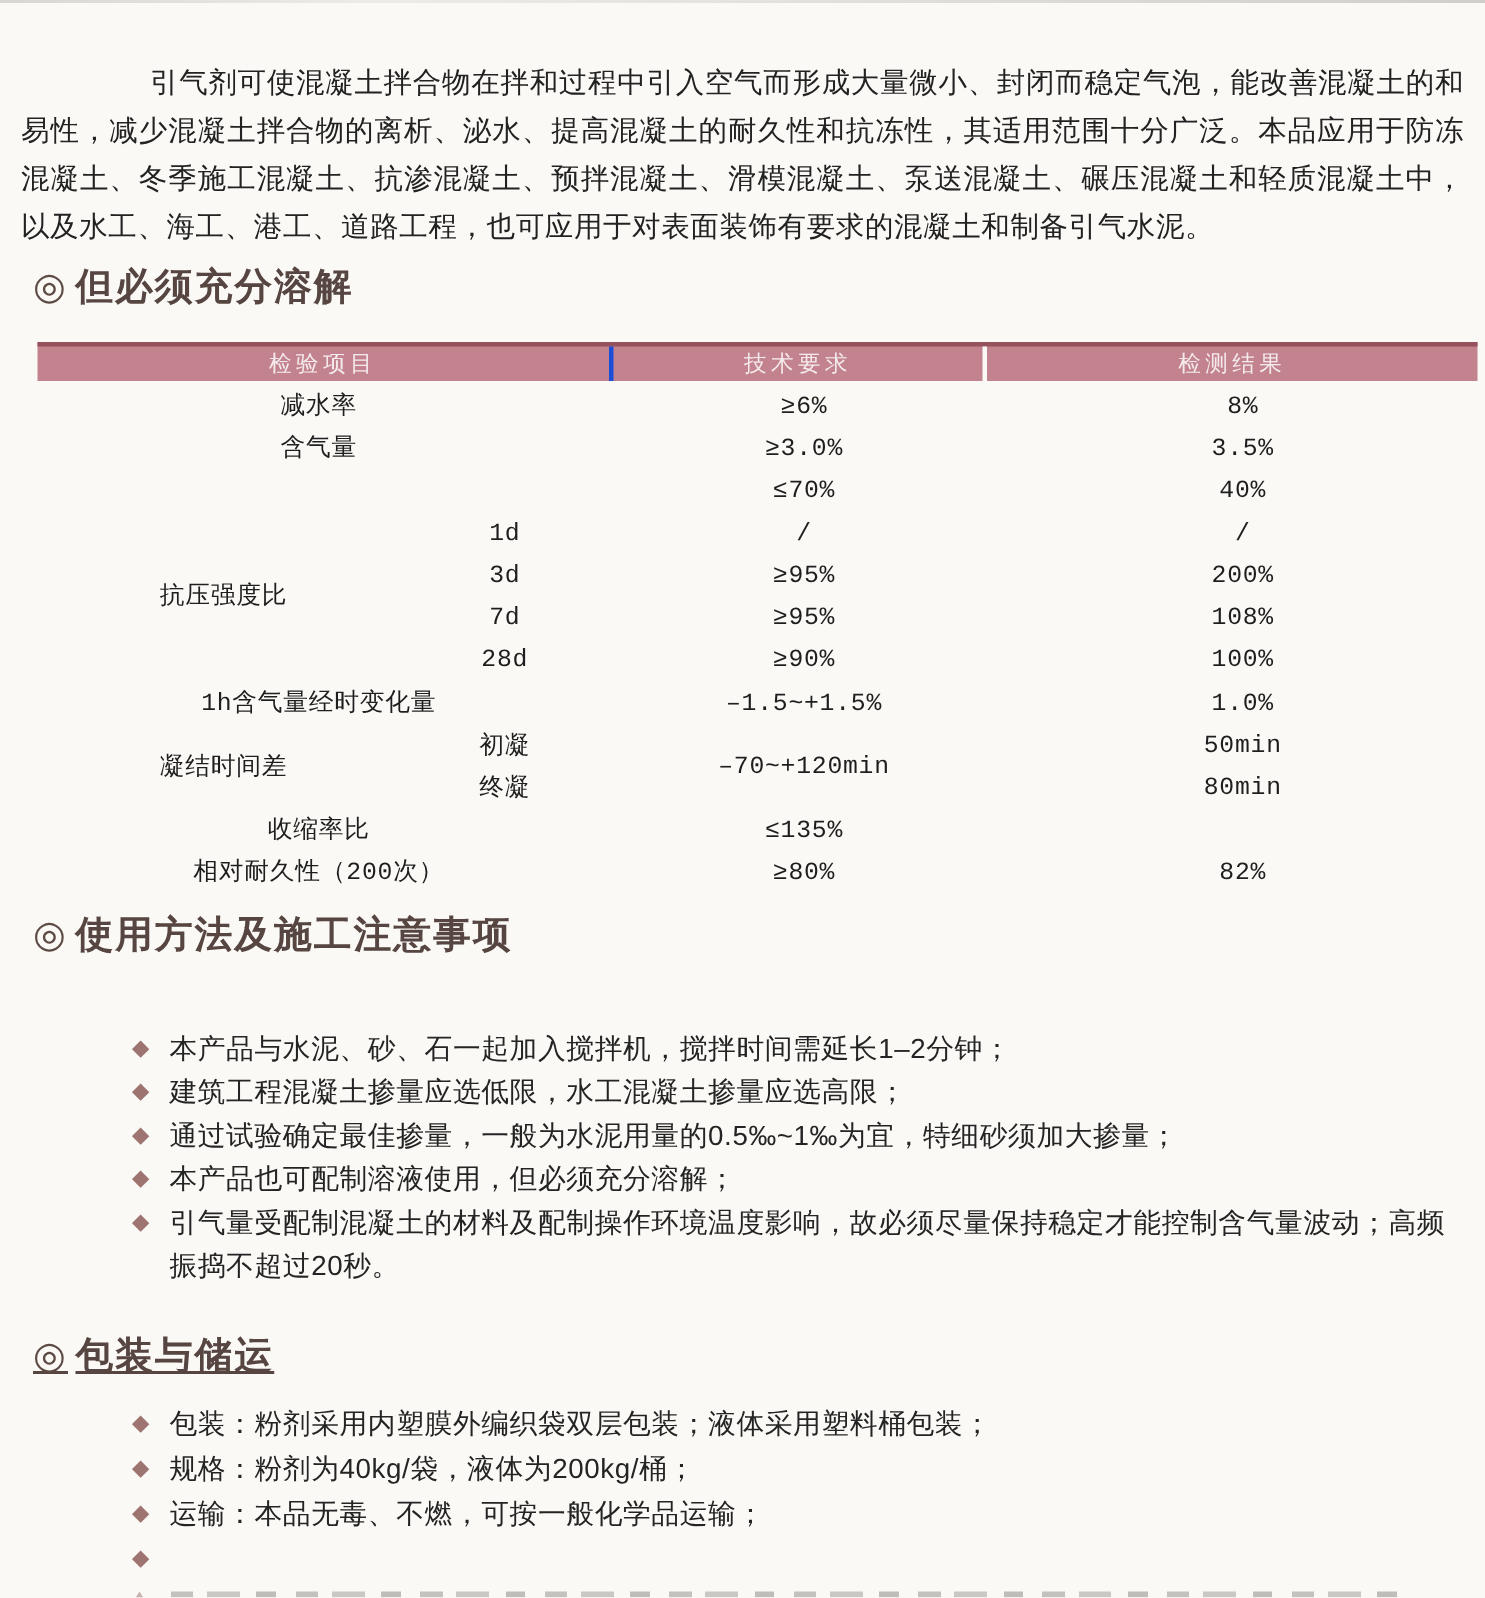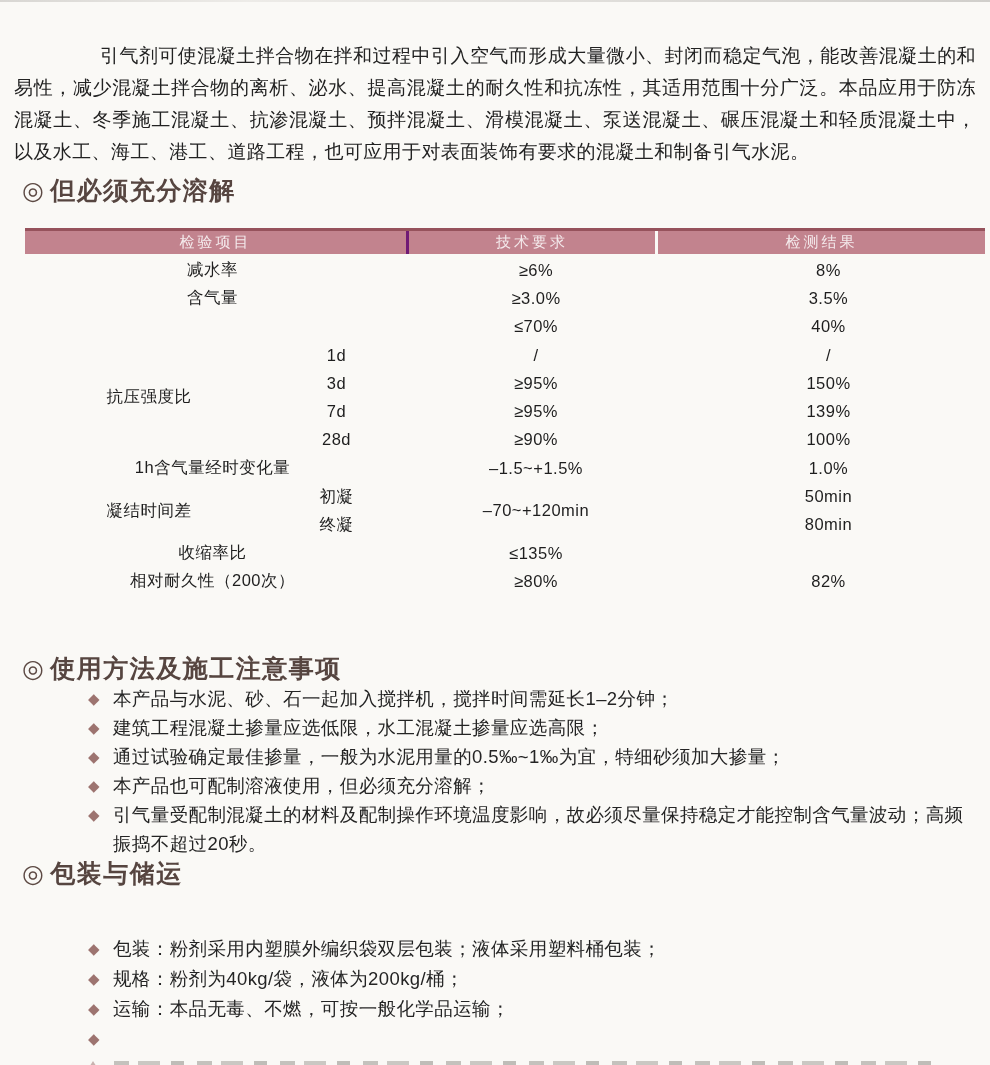--- a/index.html
+++ b/index.html
@@ -22,42 +22,43 @@
     text-align:justify; text-indent:86px; color:#222;
   }
   
   .sec-h {
     position:absolute; left:22px;
     font-size:25px; font-weight:bold; color:#564540; letter-spacing:1.5px;
     white-space:nowrap;
   }
   .sec-h .mk { font-weight:normal; margin-right:5px; color:#5d4a44; }
   #h-physical  { top:174px; }
-  #h-usage     { top:652px; }
-  #h-packaging { top:857px; }
+  #h-usage     { top:606px; }
+  #h-packaging { top:887px;text-decoration:underline; }
 
   
   .tbl { position:absolute; top:228px; left:25px; width:960px; }
   .thead {
     display:flex; height:26px; background:#c2838e;
     border-top:3px solid #96525c; box-sizing:border-box;
   }
   .th {
     display:flex; align-items:center; justify-content:center;
     color:#f4eaec; font-size:15px; letter-spacing:3px; box-sizing:border-box;
   }
   .th-1 { width:396px; }
-  .th-2 { width:259px; border-left:3px solid #701a75; }
+  .th-2 { width:259px; border-left:3px solid #1d4ed8; }
   .th-3 { width:343px; border-left:3px solid #faf9f6; }
   .tbody {
     display:grid;
     grid-template-columns:248px 127px 272px 313px;
     grid-auto-rows:28.3px;
     font-size:16.5px; color:#1e1e1e; letter-spacing:.5px;
     padding-top:2px;
+    font-family:Liberation Mono, monospace;
   }
   .cell { display:flex; align-items:center; justify-content:center; }
 
   
   .blist { position:absolute; left:88px; width:888px; list-style:none; margin:0; padding:0; }
   .blist li { display:flex; align-items:flex-start; font-size:18.5px; letter-spacing:.4px; color:#242424; }
   #usage-list { top:684px; }
   #usage-list li { line-height:29px; }
   #pack-list  { top:934px; }
   #pack-list li { line-height:30px; }
@@ -106,24 +107,24 @@
 
     <div class="cell" style="grid-area:3/3/4/4">≤70%</div>
     <div class="cell" style="grid-area:3/4/4/5">40%</div>
 
     <div class="cell" style="grid-area:4/1/8/2">抗压强度比</div>
     <div class="cell" style="grid-area:4/2/5/3">1d</div>
     <div class="cell" style="grid-area:4/3/5/4">/</div>
     <div class="cell" style="grid-area:4/4/5/5">/</div>
     <div class="cell" style="grid-area:5/2/6/3">3d</div>
     <div class="cell" style="grid-area:5/3/6/4">≥95%</div>
-    <div class="cell" style="grid-area:5/4/6/5">150%</div>
+    <div class="cell" style="grid-area:5/4/6/5">200%</div>
     <div class="cell" style="grid-area:6/2/7/3">7d</div>
     <div class="cell" style="grid-area:6/3/7/4">≥95%</div>
-    <div class="cell" style="grid-area:6/4/7/5">139%</div>
+    <div class="cell" style="grid-area:6/4/7/5">108%</div>
     <div class="cell" style="grid-area:7/2/8/3">28d</div>
     <div class="cell" style="grid-area:7/3/8/4">≥90%</div>
     <div class="cell" style="grid-area:7/4/8/5">100%</div>
 
     <div class="cell" style="grid-area:8/1/9/3">1h含气量经时变化量</div>
     <div class="cell" style="grid-area:8/3/9/4">–1.5~+1.5%</div>
     <div class="cell" style="grid-area:8/4/9/5">1.0%</div>
 
     <div class="cell" style="grid-area:9/1/11/2">凝结时间差</div>
     <div class="cell" style="grid-area:9/2/10/3">初凝</div>

